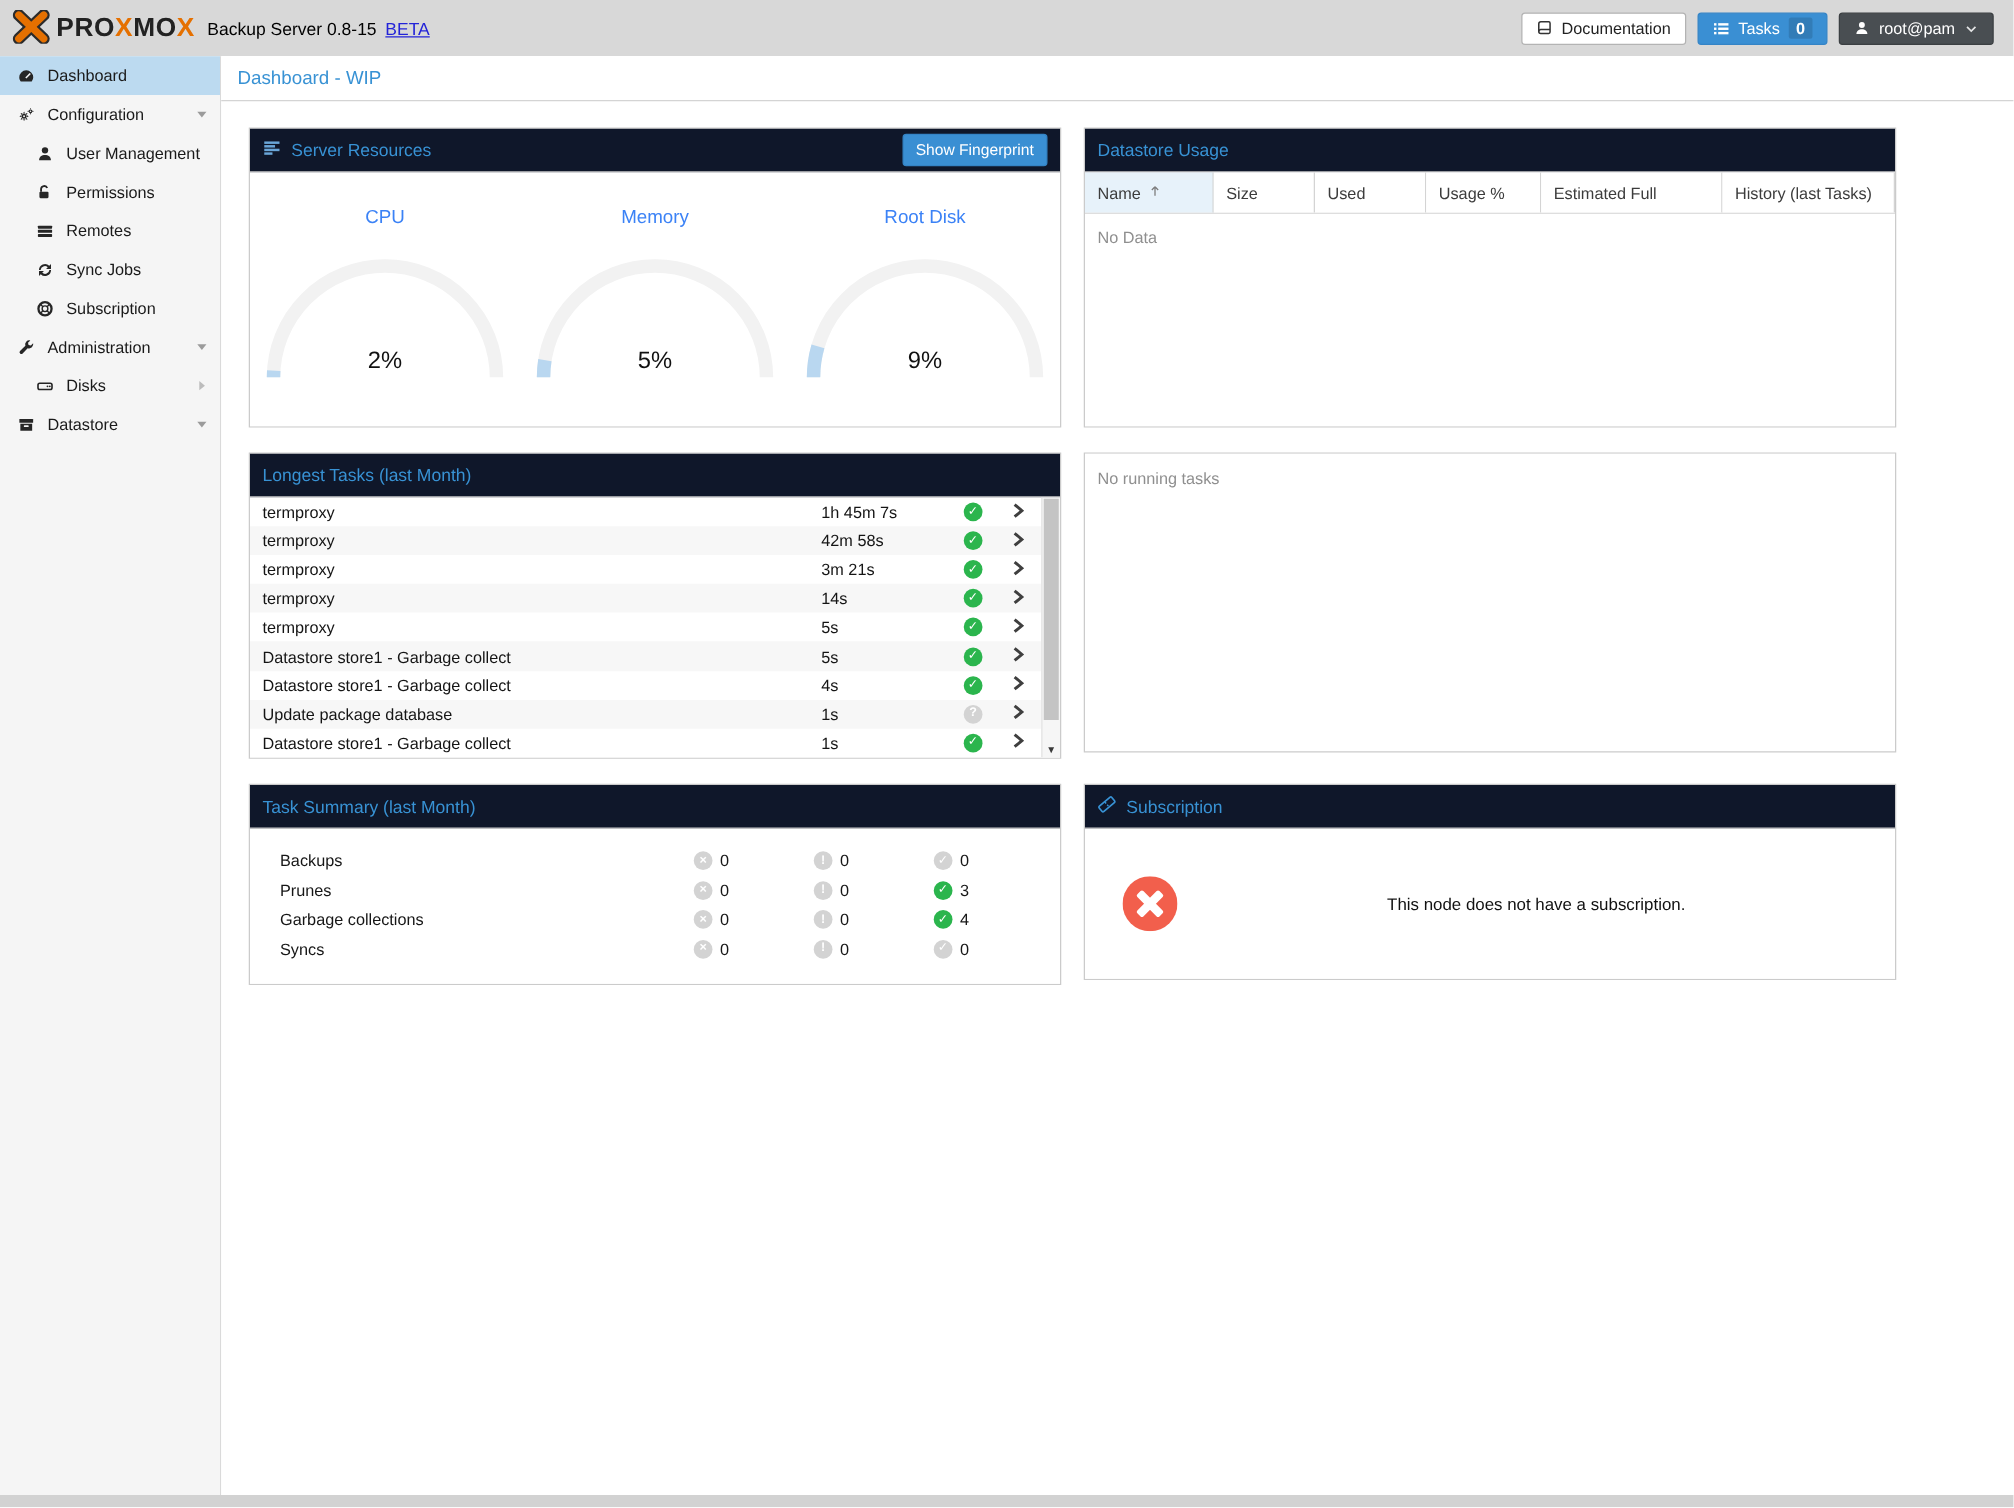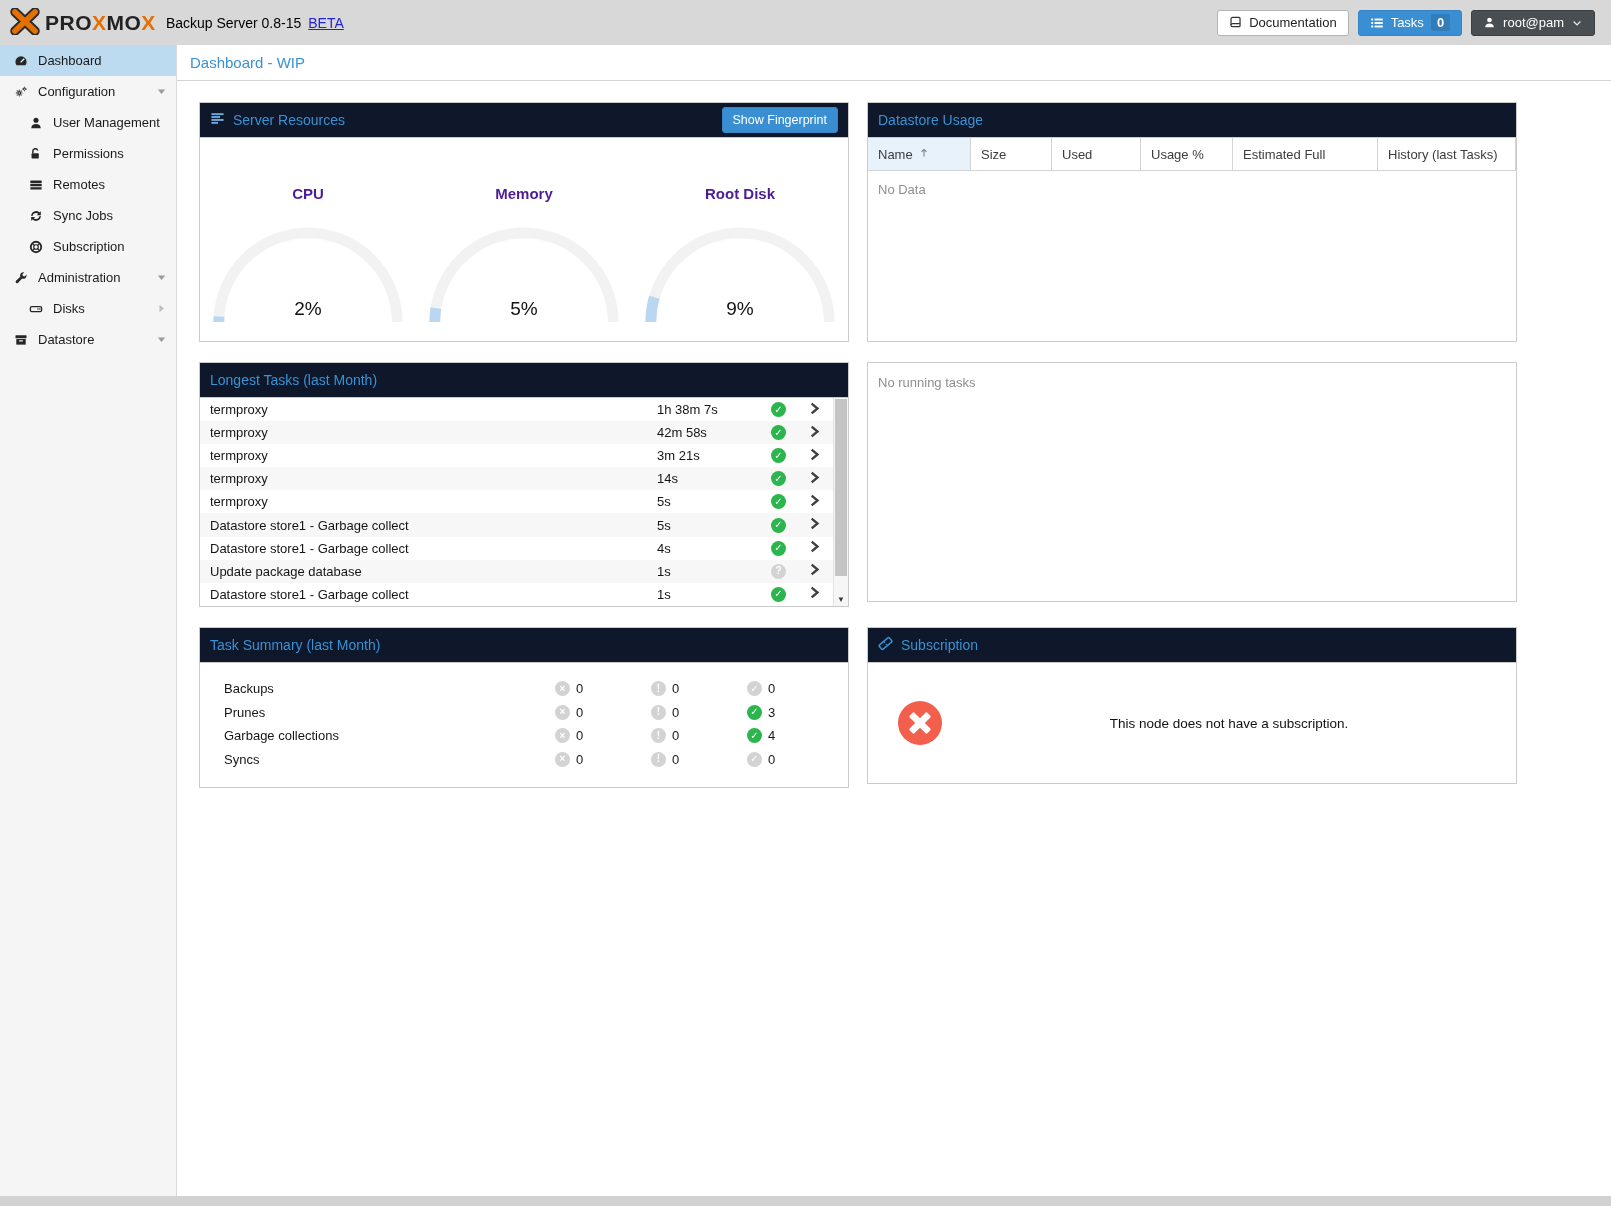--- a/index.html
+++ b/index.html
@@ -41,21 +41,21 @@
   
   .panel { border:1px solid #cbcbcb; background:#fff; width:650px; }
   .p-head { height:35px; background:#0f172a; border-bottom:1px solid #cbcbcb; display:flex; align-items:center; padding:0 10px; gap:8px; }
   .p-title { color:#3892d4; font-size:14px; }
   .p-body { position:relative; background:#fff; }
   .btn-small { background:#3a8fd3; border:1px solid #3484c6; color:#fff; height:26px; border-radius:3px; padding:0 10px; font-size:12.5px; display:inline-flex; align-items:center; cursor:pointer; margin-left:auto; }
 
   
   .gauges { display:flex; height:203px; }
   .gauge { flex:1; display:flex; flex-direction:column; align-items:center; padding-top:27px; }
-  .g-label { font-weight:bold; font-size:15px; color:#4c1d95;margin-top:20px; }
+  .g-label { font-weight:normal; font-size:15px; color:#3b82f6; }
   .g-arc { position:relative; margin-top:22px; }
   .g-value { position:absolute; left:0; right:0; bottom:5px; text-align:center; font-size:19px; color:#111; }
 
   
   .ds-cols { display:flex; height:33px; border-bottom:1px solid #d4d4d4; }
   .col-h { border-right:1px solid #d4d4d4; display:flex; align-items:center; padding-left:10px; gap:5px; font-size:13px; color:#3c3c3c; background:#fff; cursor:pointer; }
   .col-h.sorted { background:#e7f2fa; }
   .ds-empty { padding:11px 10px; color:#8f8f8f; font-size:13px; }
 
   
@@ -379,21 +379,21 @@
           </section>
 
           <section class="panel" style="height:245px">
             <div class="p-head">
               <span class="p-title">Longest Tasks (last Month)</span>
             </div>
             <div class="p-body lt-body">
               <div class="lt-rows">
                   <div class="task-row">
                     <span class="task-name">termproxy</span>
-     <span class="task-dur">1h 38m 7s</span>
+     <span class="task-dur">1h 45m 7s</span>
      <span class="task-st">
                       <span class="st st-ok">✓</span>
                     </span>
      <span class="task-ch">
                       <span><svg viewBox="0 0 16 16" width="15" height="15">
                           <polyline points="5,2.8 11.2,8 5,13.2" fill="none" stroke="#3f3f3f" stroke-width="2.5"></polyline>
                         </svg></span>
                     </span>
                   </div>
                   <div class="task-row stripe">

